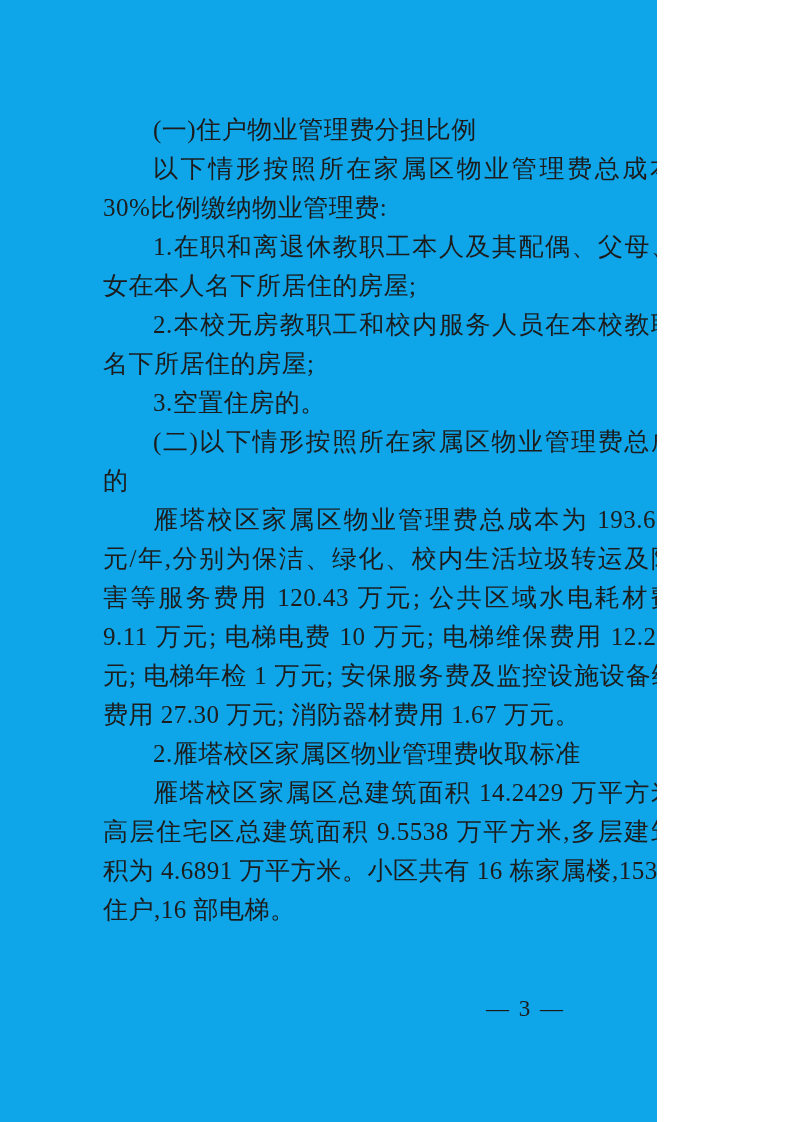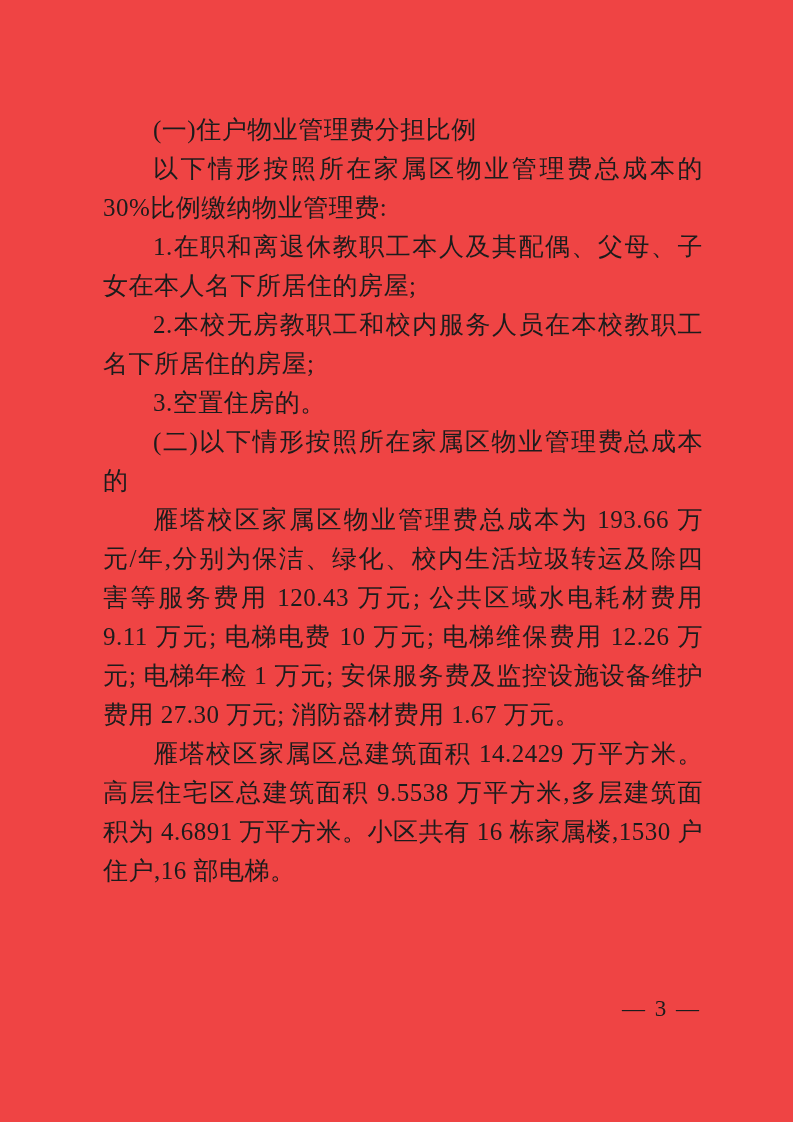--- a/index.html
+++ b/index.html
@@ -3,23 +3,23 @@
   <meta charset="utf-8">
   <style>
     * { box-sizing: border-box; }
     html, body {
       margin: 0;
       padding: 0;
       background: #ffffff;
     }
     .page {
       position: relative;
-      width: 793px;
+      width: 657px;
       height: 1122px;
-      background: #ef4444;
+      background: #0ea5e9;
       overflow: hidden;
       font-family: "Liberation Serif", serif;
       color: #1c1c1c;
     }
     .content {
       position: absolute;
       left: 103px;
       top: 110px;
       width: 600px;
     }
@@ -53,16 +53,17 @@
 
 <div class="page">
   <div class="content">
     <p class="section-heading">(一)住户物业管理费分担比例</p>
     <p>以下情形按照所在家属区物业管理费总成本的 30%比例缴纳物业管理费:</p>
     <p>1.在职和离退休教职工本人及其配偶、父母、子女在本人名下所居住的房屋;</p>
     <p>2.本校无房教职工和校内服务人员在本校教职工名下所居住的房屋;</p>
     <p>3.空置住房的。</p>
     <p class="section-heading">(二)以下情形按照所在家属区物业管理费总成本的</p>
     <p>雁塔校区家属区物业管理费总成本为 193.66 万元/年,分别为保洁、绿化、校内生活垃圾转运及除四害等服务费用 120.43 万元; 公共区域水电耗材费用 9.11 万元; 电梯电费 10 万元; 电梯维保费用 12.26 万元; 电梯年检 1 万元; 安保服务费及监控设施设备维护费用 27.30 万元; 消防器材费用 1.67 万元。</p>
+    <p>2.雁塔校区家属区物业管理费收取标准</p>
     <p>雁塔校区家属区总建筑面积 14.2429 万平方米。高层住宅区总建筑面积 9.5538 万平方米,多层建筑面积为 4.6891 万平方米。小区共有 16 栋家属楼,1530 户住户,16 部电梯。</p>
   </div>
   <div class="page-footer">— 3 —</div>
 </div>
 
 </body></html>

